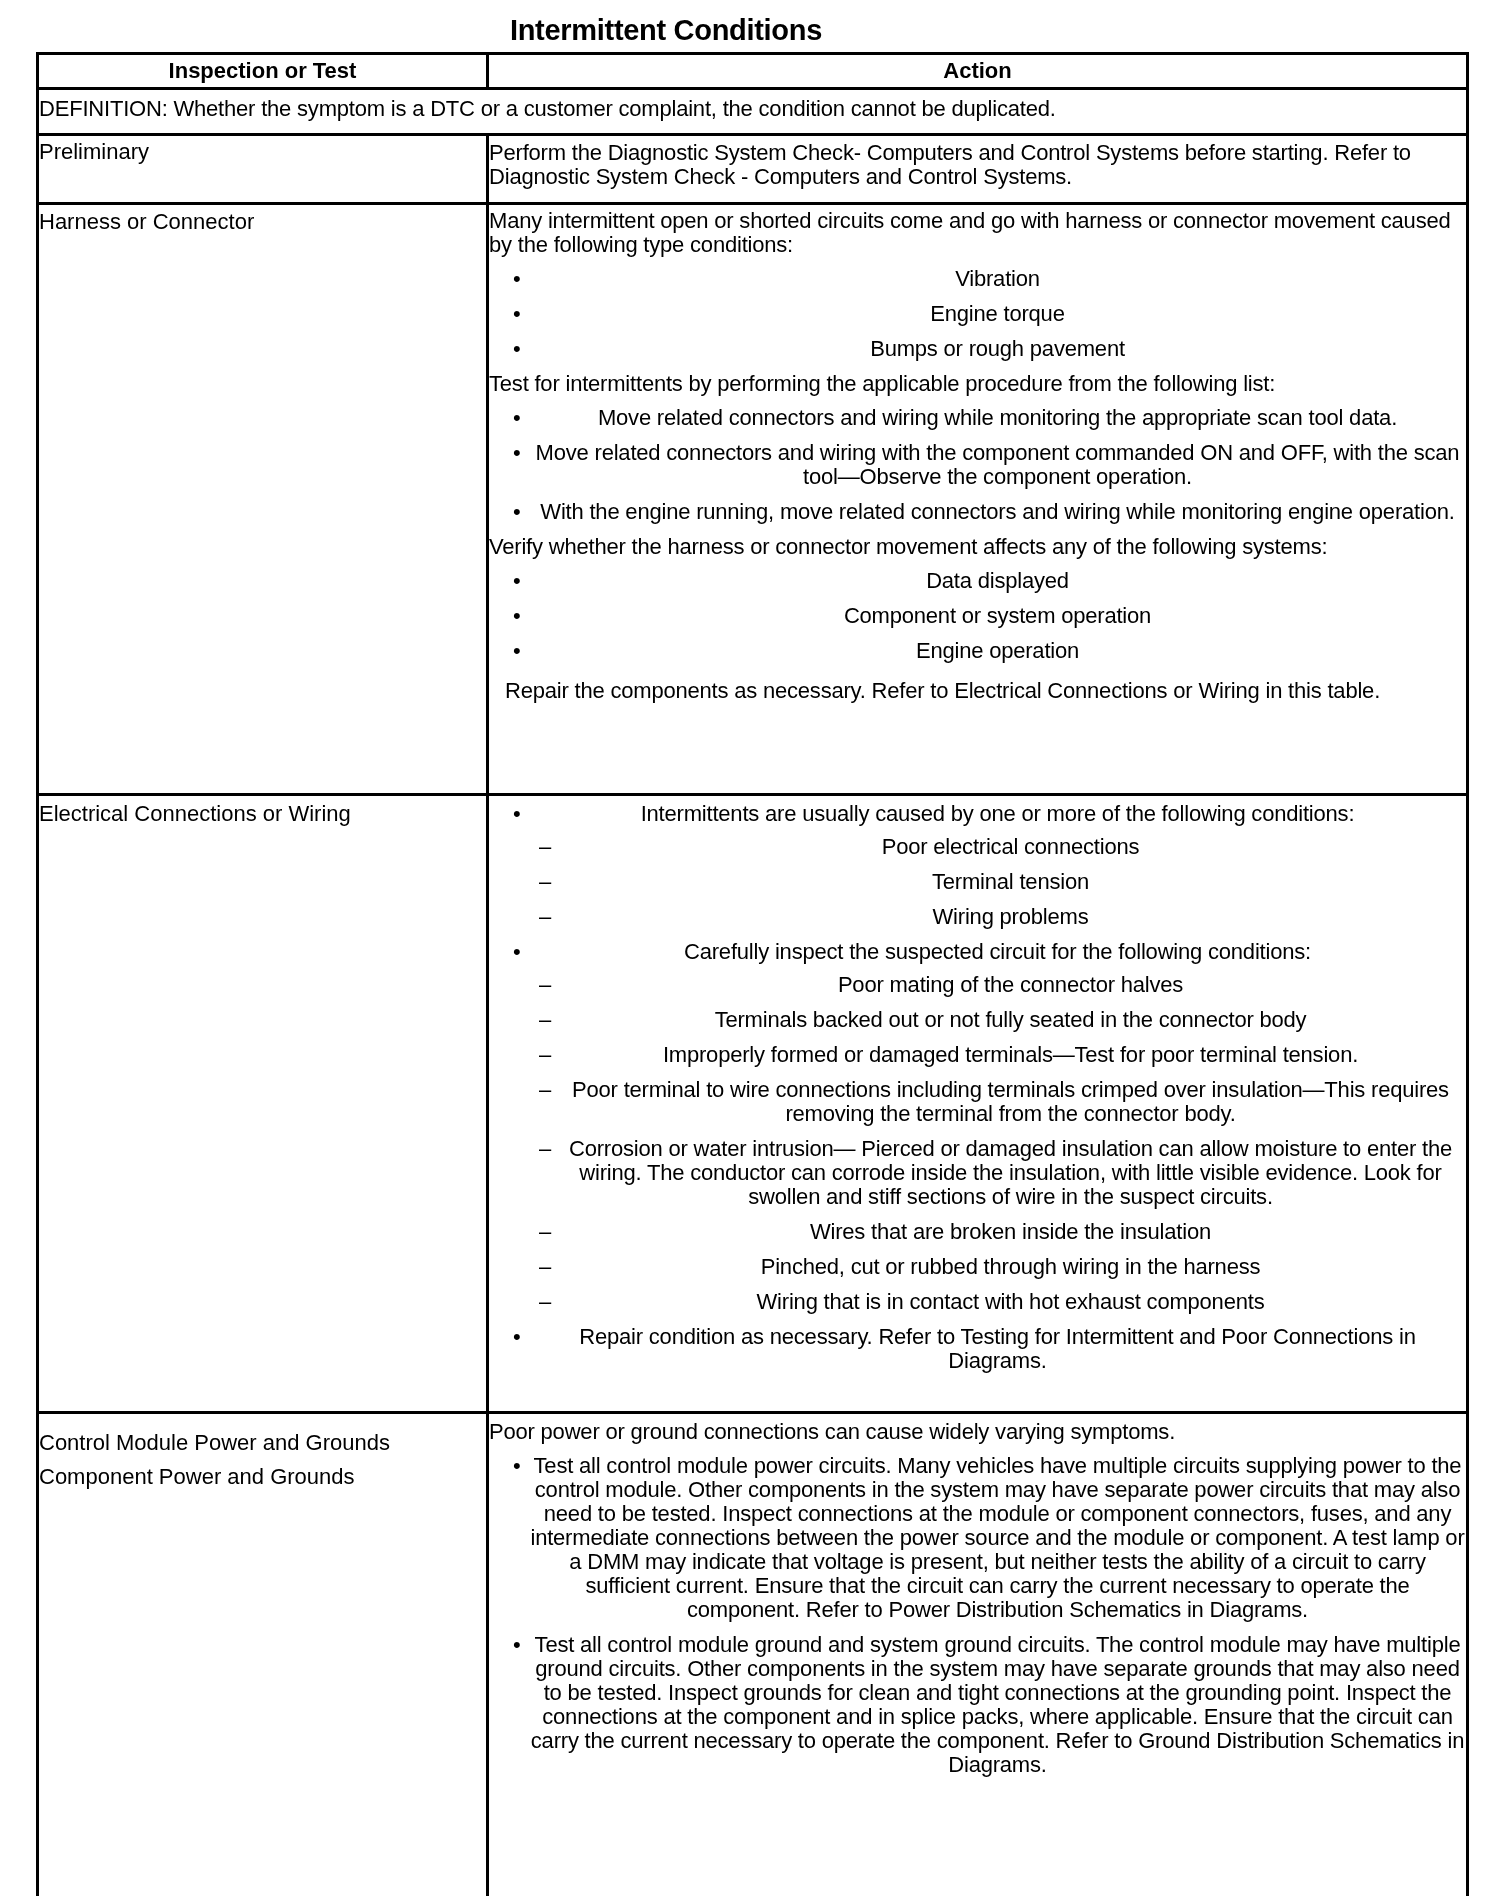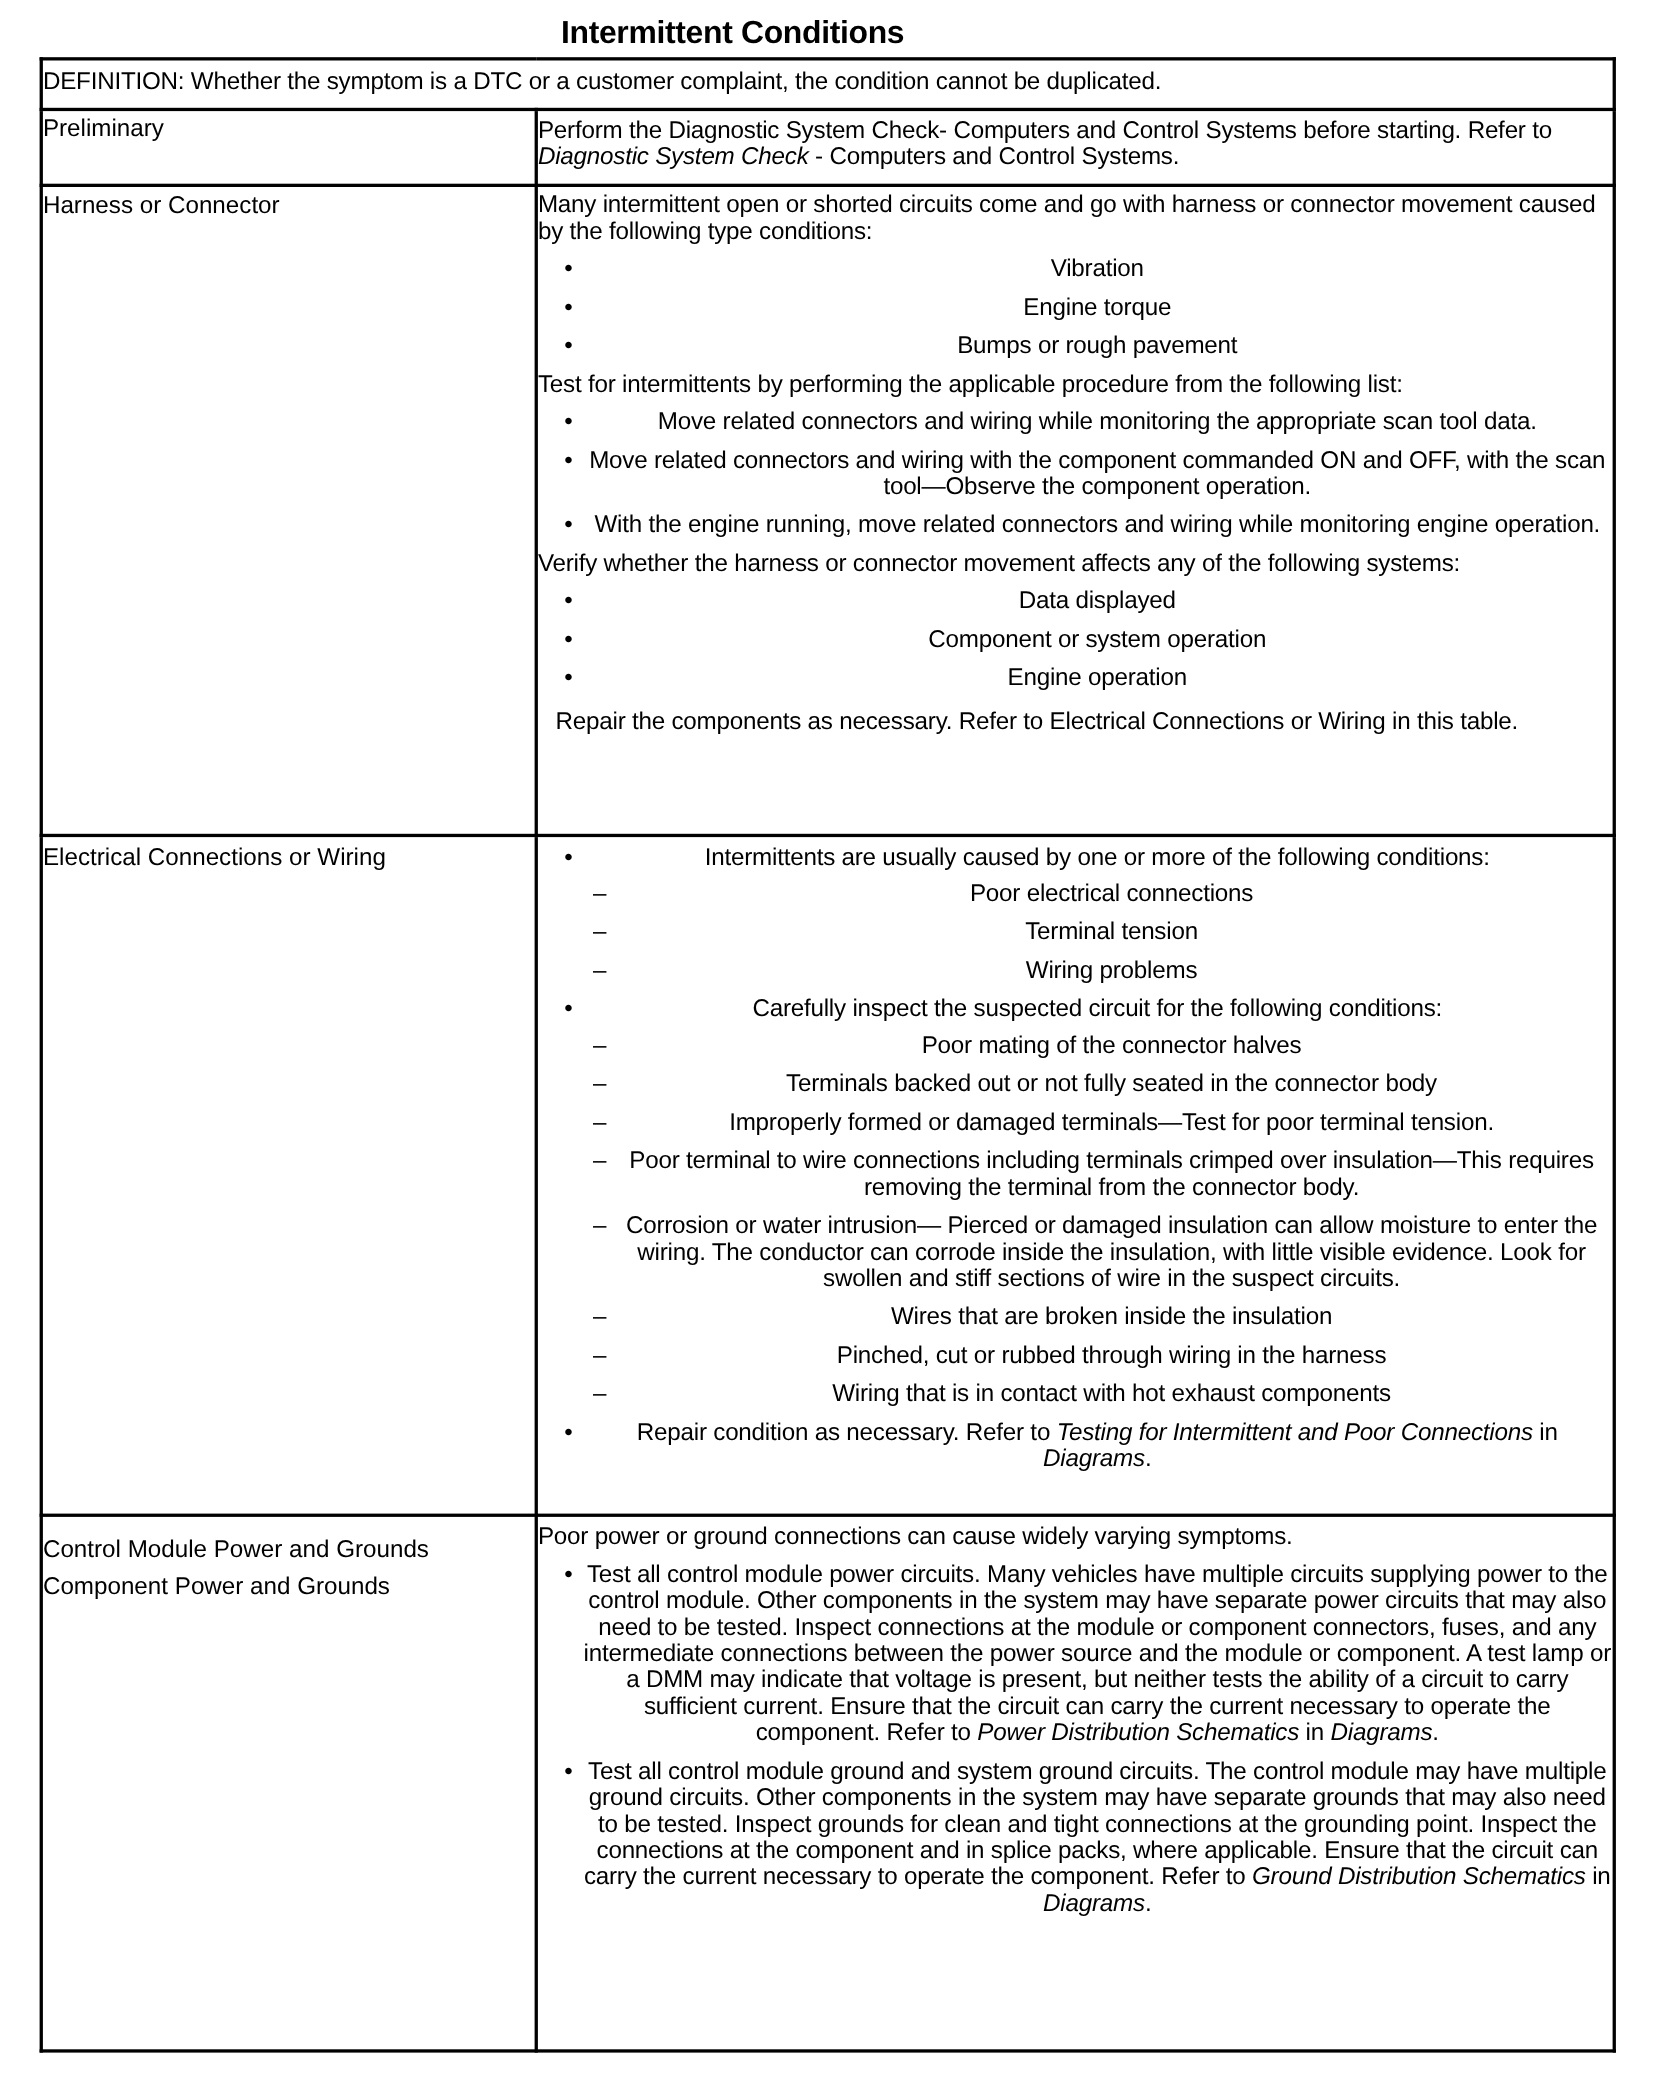--- a/index.html
+++ b/index.html
@@ -28,33 +28,37 @@
   tr.harness td { height: 583px; }
   tr.elec td { height: 609px; }
   tr.power td { height: 472px; }
   p.par { margin: 0 0 10px 0; }
   ul.b { list-style: none; margin: 0 0 8px 0; padding: 0 0 0 26px; }
   ul.b > li { position: relative; padding-left: 14px; margin-bottom: 11px; text-align: center; }
   ul.b > li::before { content: "•"; position: absolute; left: -2px; top: 0; }
   ul.d { list-style: none; margin: 9px 0 0 0; padding: 0 0 0 10px; }
   ul.d > li { position: relative; padding-left: 16px; margin-bottom: 11px; }
   ul.d > li::before { content: "–"; position: absolute; left: 0; top: 0; }
-  .i { font-style: italic; }
+  .i { }
 </style>
 </head>
 <body>
 
 <div class="title">Intermittent Conditions</div>
 
 <table class="main">
   <colgroup>
       <col class="c1">
       <col class="c2">
     </colgroup>
   <tbody>
+      <tr>
+    <th>Inspection or Test</th>
+    <th>Action</th>
+  </tr>
   <tr class="def">
     <td colspan="2" class="cell" style="padding-top:7px;">DEFINITION: Whether the symptom is a DTC or a customer complaint, the condition cannot be duplicated.</td>
   </tr>
   <tr class="prelim">
     <td class="cell-left" style="line-height:24px;padding-top:4px;">Preliminary</td>
     <td class="cell" style="padding-top:5px;"><span>Perform the Diagnostic System Check- Computers and Control Systems before starting. Refer to </span><span class="i">Diagnostic System Check</span><span> - Computers and Control Systems.</span></td>
   </tr>
   <tr class="harness">
     <td class="cell-left" style="line-height:24px;padding-top:5px;">Harness or Connector</td>
     <td class="cell" style="padding-top:4px;">

